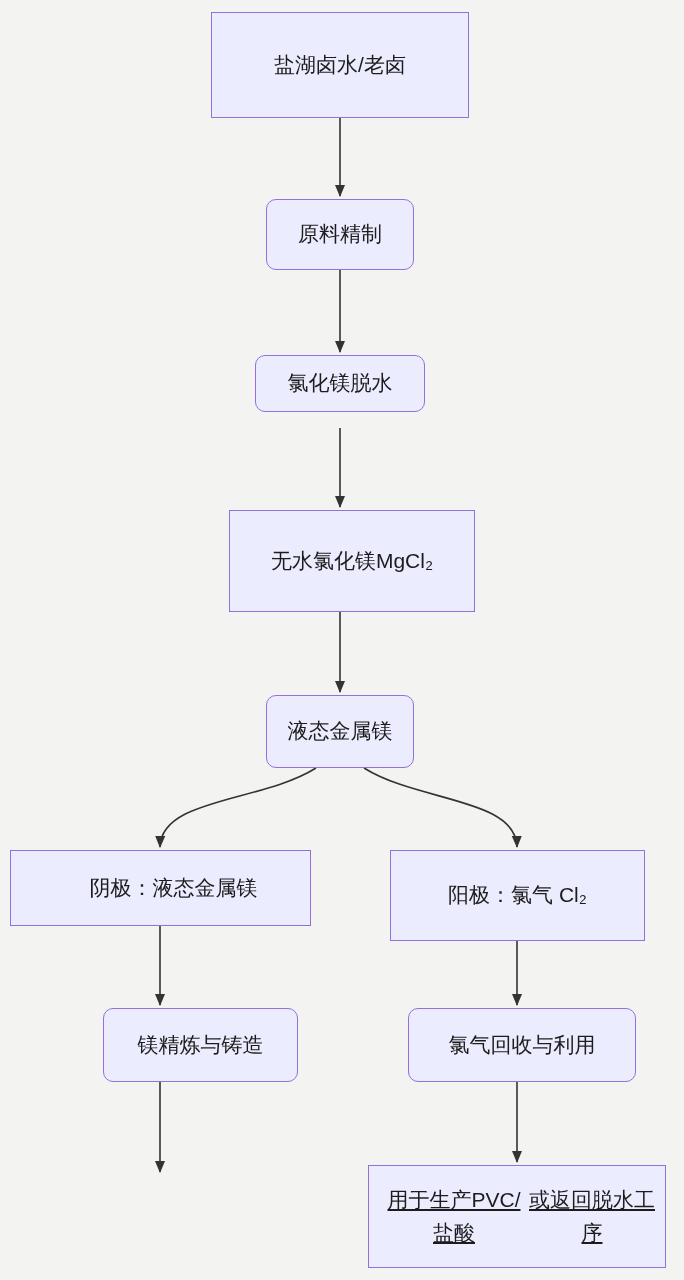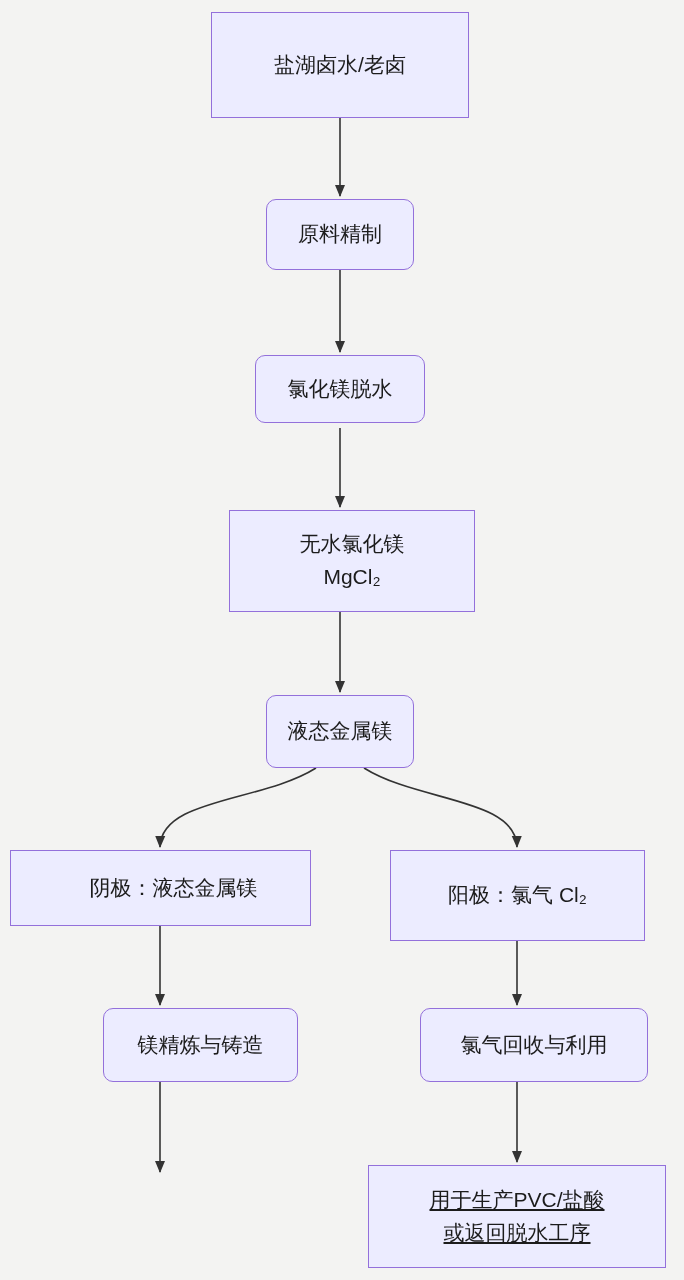--- a/index.html
+++ b/index.html
@@ -23,42 +23,42 @@
     width: 684px;
     height: 1280px;
     pointer-events: none;
   }
   .node {
     position: absolute;
     box-sizing: border-box;
     background: #ECECFF;
     border: 1px solid #9370DB;
     display: flex;
-    flex-direction: column;
+    flex-direction: row;
     align-items: center;
     justify-content: center;
     text-align: center;
     color: #1c1c1c;
     font-size: 21px;
     line-height: 1.55;
     padding: 4px 10px;
   }
   .node.rounded { border-radius: 10px; }
 
   
   #node-brine        { left: 211px; top: 12px;   width: 258px; height: 106px; }
   #node-refine       { left: 266px; top: 199px;  width: 148px; height: 71px;  }
-  #node-dehydrate    { left: 255px; top: 355px;  width: 170px; height: 68px;  }
+  #node-dehydrate    { left: 255px; top: 355px;  width: 170px; height: 57px;  }
   #node-anhydrous    { left: 229px; top: 510px;  width: 246px; height: 102px; }
   #node-electrolysis { left: 266px; top: 695px;  width: 148px; height: 73px;  }
   #node-cathode      { left: 10px;  top: 850px;  width: 301px; height: 76px; padding-left: 36px;  }
   #node-anode        { left: 390px; top: 850px;  width: 255px; height: 91px;  }
   #node-mg-refining  { left: 63px;  top: 1008px; width: 195px; height: 74px; margin-left: 40px;  }
   #node-ingot        { left: 63px;  top: 1175px; width: 195px; height: 75px;  }
-  #node-cl-recovery  { left: 420px; top: 1008px; width: 228px; height: 74px;  }
+  #node-cl-recovery  { left: 408px; top: 1008px; width: 228px; height: 74px;  }
   #node-usage        { left: 368px; top: 1165px; width: 298px; height: 103px; text-decoration: underline; }
 </style>
 </head>
 <body>
 
 <div class="canvas">
 
   <svg class="edges-layer" width="684" height="1280" viewBox="0 0 684 1280" xmlns="http://www.w3.org/2000/svg">
     <defs>
       <marker id="arrowhead" markerUnits="userSpaceOnUse" markerWidth="14" markerHeight="12" refX="12" refY="6" orient="auto">

